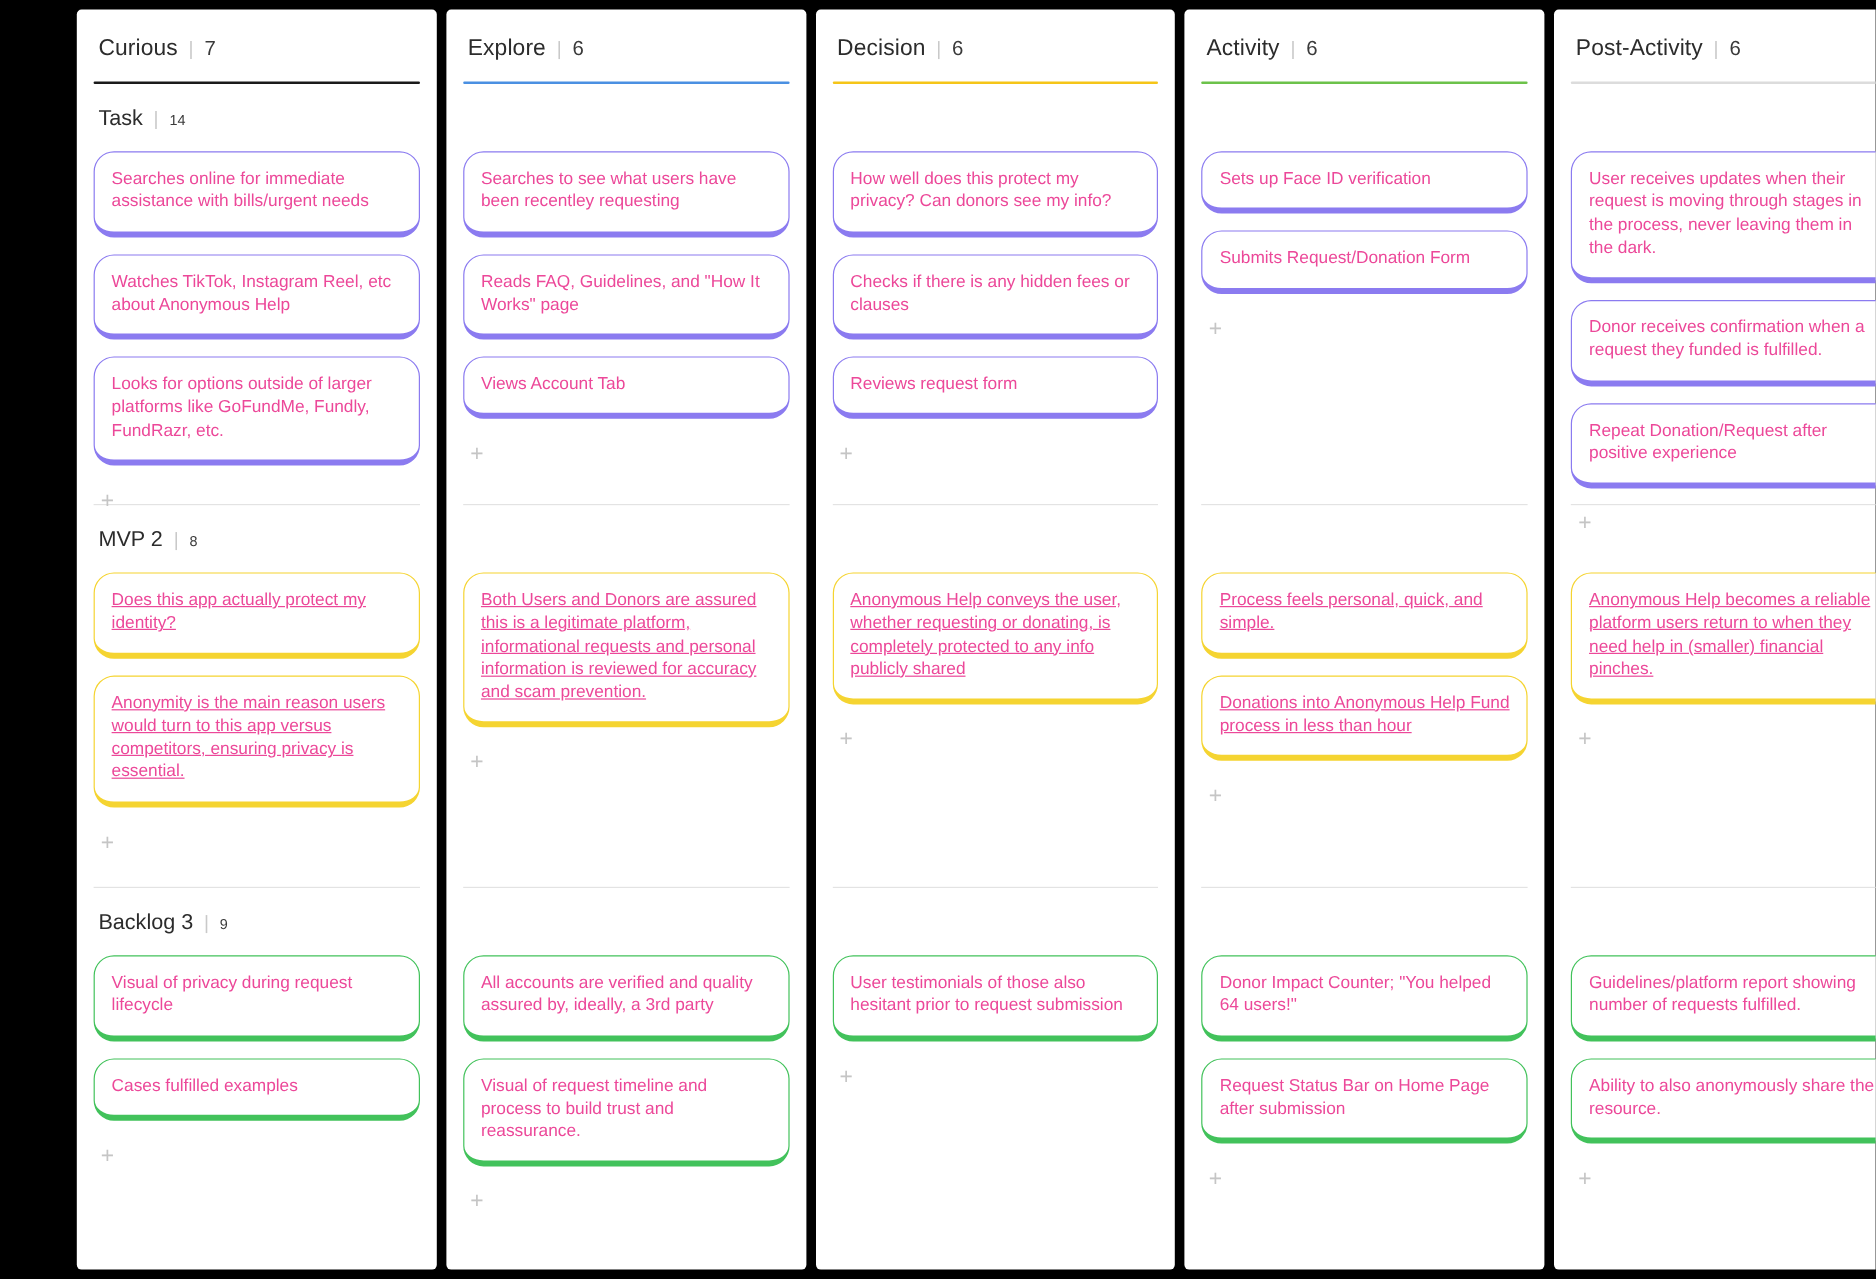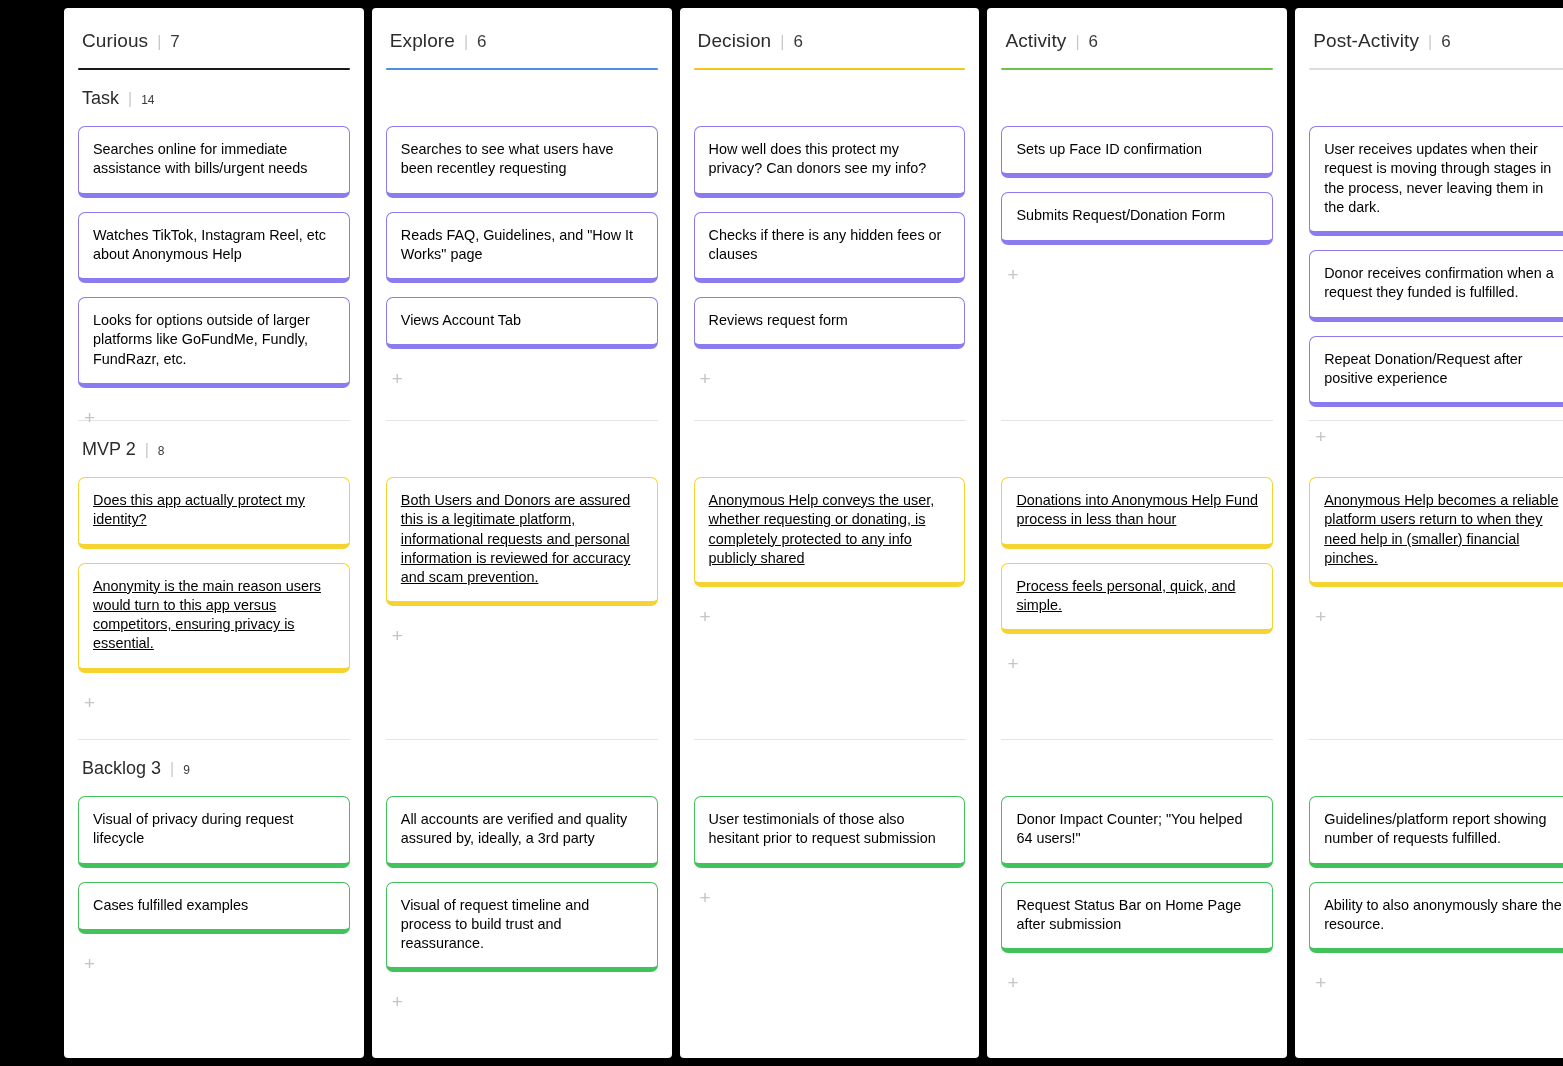--- a/index.html
+++ b/index.html
@@ -110,25 +110,25 @@
     display: flex;
     flex-direction: column;
     gap: 14px;
     flex: 1 1 auto;
     min-height: 0;
   }
 
   
   .card {
     background: #ffffff;
-    border-radius: 7px;
+    border-radius: 17px;
     padding: 13px 14px 14px 14px;
     font-size: 14.4px;
     line-height: 1.34;
-    color: #000000;
+    color: #ec4899;
     flex: 0 0 auto;
   }
   .card.purple {
     border: 1.5px solid #8b7bf0;
     border-bottom: 5px solid #8b7bf0;
   }
   .card.yellow {
     border: 1.5px solid #f5d431;
     border-bottom: 5px solid #f5d431;
     text-decoration: underline;
@@ -312,35 +312,35 @@
         <div class="col-rule" style="background: rgb(108, 194, 74);"></div>
       </div>
       <div class="lanes">
         <div class="lane lane-task">
           <div class="lane-header spacer">
             <span class="lane-title">Task</span>
             <span class="col-sep">|</span>
             <span class="lane-count">14</span>
           </div>
           <div class="cards">
-            <div class="card purple">Sets up Face ID confirmation</div>
+            <div class="card purple">Sets up Face ID verification</div>
             <div class="card purple">Submits Request/Donation Form</div>
             <div class="add-btn">+</div>
           </div>
         </div>
         <div class="lane-divider"></div>
         <div class="lane lane-mvp">
           <div class="lane-header spacer">
             <span class="lane-title">MVP 2</span>
             <span class="col-sep">|</span>
             <span class="lane-count">8</span>
           </div>
           <div class="cards">
+            <div class="card yellow">Process feels personal, quick, and simple.</div>
             <div class="card yellow">Donations into Anonymous Help Fund process in less than hour</div>
-            <div class="card yellow">Process feels personal, quick, and simple.</div>
             <div class="add-btn">+</div>
           </div>
         </div>
         <div class="lane-divider"></div>
         <div class="lane lane-backlog">
           <div class="lane-header spacer">
             <span class="lane-title">Backlog 3</span>
             <span class="col-sep">|</span>
             <span class="lane-count">9</span>
           </div>

